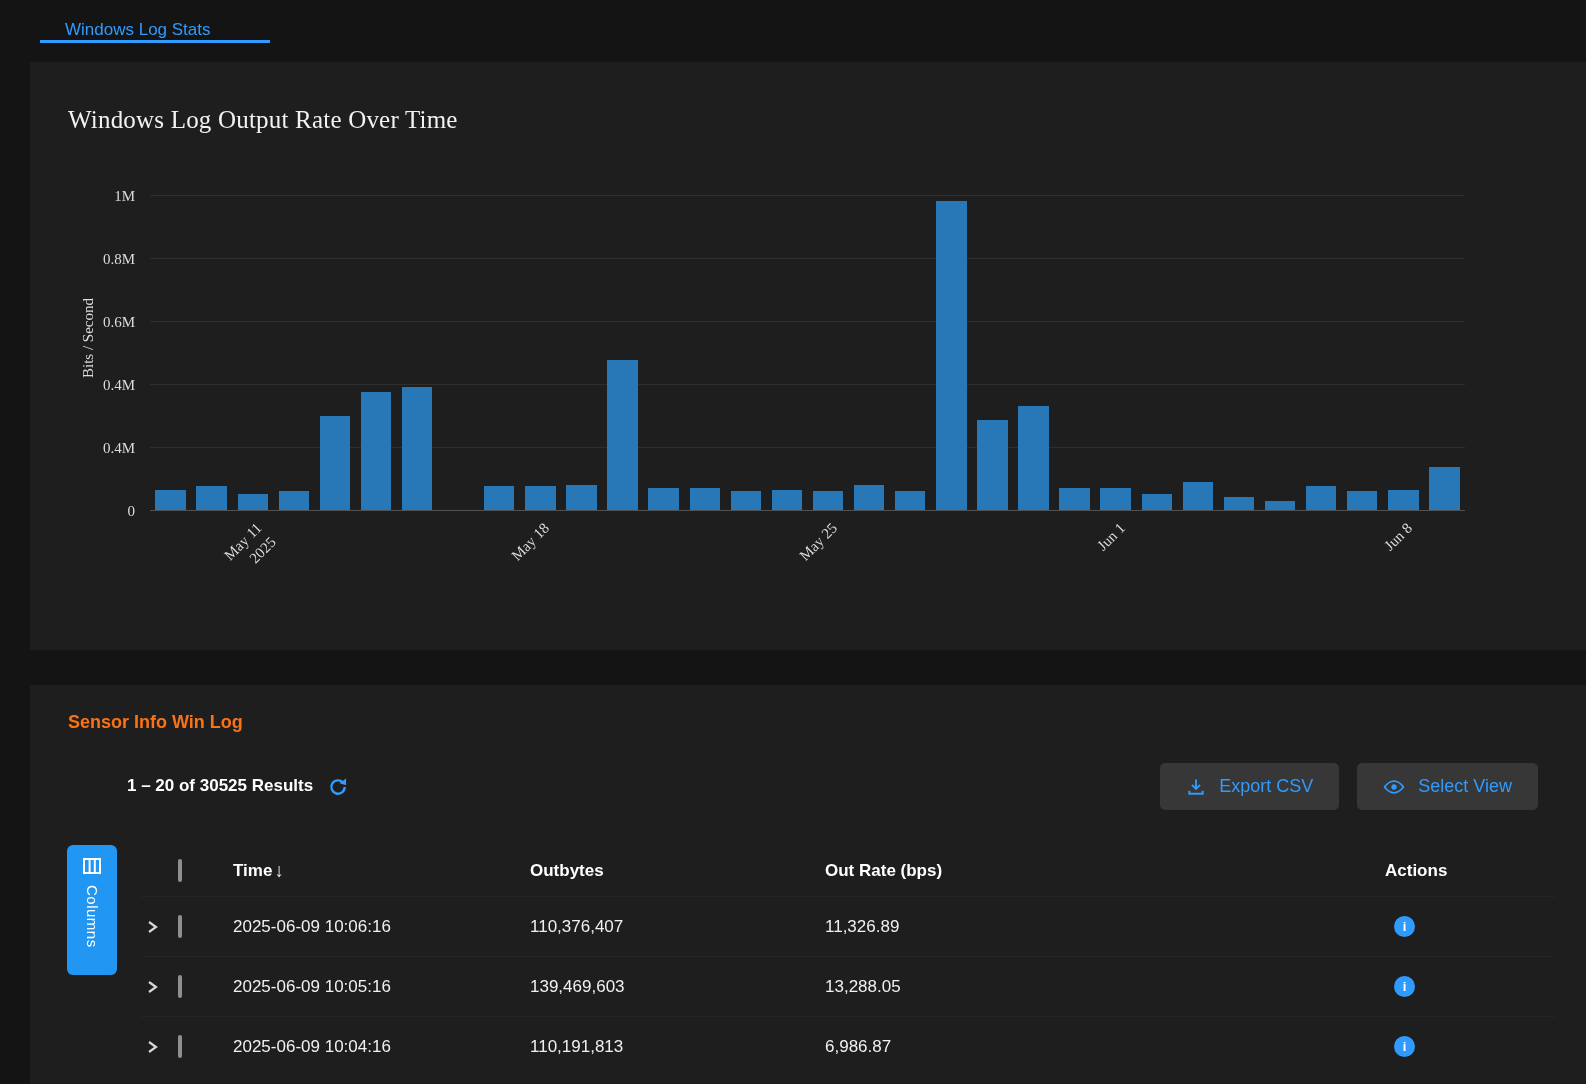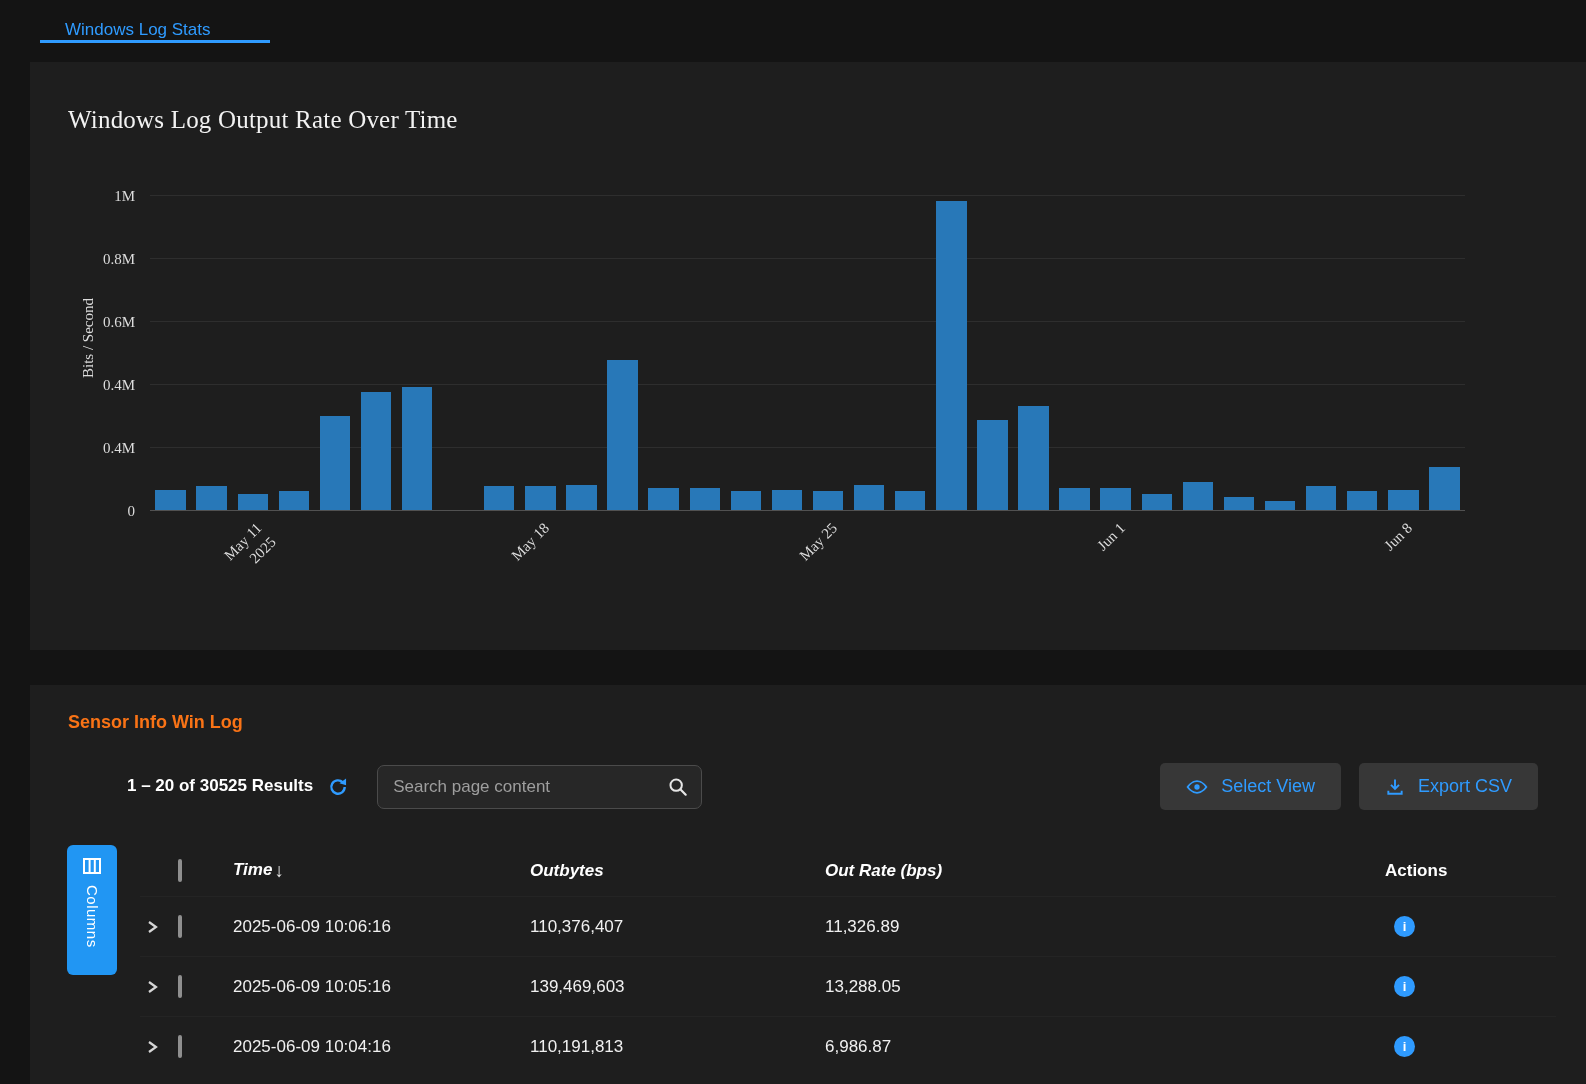--- a/index.html
+++ b/index.html
@@ -70,21 +70,21 @@
   }
   .columns-label{writing-mode:vertical-rl;font-size:15px;letter-spacing:.5px;font-family:inherit;}
   
   .table{margin:36px 30px 0 110px;}
   .trow{
     display:grid;grid-template-columns:38px 55px 297px 295px 560px 1fr;
     align-items:center;height:60px;font-size:17px;color:#f0f0f0;
   }
   .thead{height:50px;font-weight:700;color:#fff;}
   .trow + .trow{border-top:1px solid #242424;}
-  .hcell{display:flex;gap:2px;cursor:pointer;font-style:italic;}
+  .hcell{display:flex;align-items:center;gap:2px;cursor:pointer;}
   .sort{font-weight:400;font-size:19px;color:#e8e8e8;}
   .chev{display:flex;align-items:center;padding-left:6px;cursor:pointer;background:none;border:none;}
   .cb{width:20px;height:20px;border:2px solid #8f8f8f;border-radius:3px;background:transparent;cursor:pointer;}
   .info{
     width:21px;height:21px;border-radius:50%;background:var(--accent);color:#fff;
     font-size:13px;font-weight:700;display:flex;align-items:center;justify-content:center;
     margin-left:9px;cursor:pointer;border:none;font-family:inherit;
   }
 </style>
 </head>
@@ -183,51 +183,42 @@
       <button class="icon-btn">
         <span style="display:flex;">
           <svg width="22" height="22" viewBox="0 0 24 24">
             <path d="M19.3 12a7.3 7.3 0 1 1-2.1-5.1" fill="none" stroke="var(--accent)" stroke-width="2.6"></path>
             <polygon points="20.8,2.6 20.8,10 13.6,8" fill="var(--accent)"></polygon>
           </svg>
         </span>
       </button>
     </div>
 
-    <div class="search">
-      <input type="text" placeholder="Search page content" style="">
-      <span class="search-icon">
-        <svg width="22" height="22" viewBox="0 0 24 24">
-          <circle cx="10" cy="10" r="6.2" fill="none" stroke="#e6e6e6" stroke-width="2.2"></circle>
-          <line x1="14.8" y1="14.8" x2="20.4" y2="20.4" stroke="#e6e6e6" stroke-width="2.4" stroke-linecap="round"></line>
-        </svg>
-      </span>
-    </div>
 
     <div class="spacer"></div>
-
-    <button class="btn">
-      <span style="display:flex;">
-        <svg width="22" height="22" viewBox="0 0 24 24">
-          <path d="M1.8 12S6 5.6 12 5.6 22.2 12 22.2 12 18 18.4 12 18.4 1.8 12 1.8 12z" fill="none" stroke="var(--accent)" stroke-width="2"></path>
-          <circle cx="12" cy="12" r="2.9" fill="var(--accent)"></circle>
-        </svg>
-      </span>
-      <span>Select View</span>
-    </button>
 
     <button class="btn">
       <span style="display:flex;">
         <svg width="20" height="20" viewBox="0 0 24 24">
           <line x1="12" y1="3" x2="12" y2="13.5" stroke="var(--accent)" stroke-width="2.3"></line>
           <polyline points="7.2,9.4 12,14.2 16.8,9.4" fill="none" stroke="var(--accent)" stroke-width="2.3"></polyline>
           <path d="M4 16.5v3.5h16v-3.5" fill="none" stroke="var(--accent)" stroke-width="2.3"></path>
         </svg>
       </span>
       <span>Export CSV</span>
+    </button>
+
+    <button class="btn">
+      <span style="display:flex;">
+        <svg width="22" height="22" viewBox="0 0 24 24">
+          <path d="M1.8 12S6 5.6 12 5.6 22.2 12 22.2 12 18 18.4 12 18.4 1.8 12 1.8 12z" fill="none" stroke="var(--accent)" stroke-width="2"></path>
+          <circle cx="12" cy="12" r="2.9" fill="var(--accent)"></circle>
+        </svg>
+      </span>
+      <span>Select View</span>
     </button>
   </div>
 
   <button class="columns-btn">
     <span style="display:flex;">
       <svg width="18" height="16" viewBox="0 0 18 16">
         <rect x="1" y="1" width="16" height="14" fill="none" stroke="#fff" stroke-width="2"></rect>
         <line x1="6.6" y1="1" x2="6.6" y2="15" stroke="#fff" stroke-width="2"></line>
         <line x1="11.8" y1="1" x2="11.8" y2="15" stroke="#fff" stroke-width="2"></line>
       </svg>

